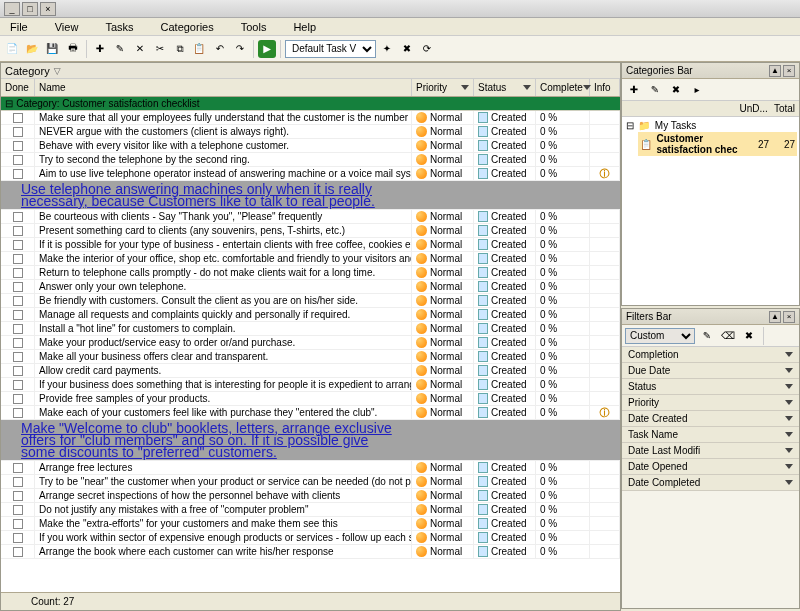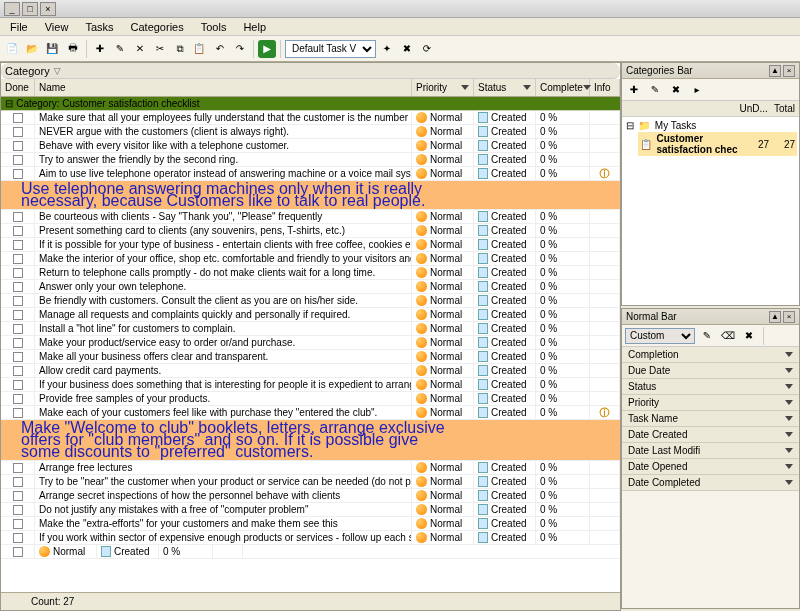--- a/index.html
+++ b/index.html
@@ -1,35 +1,35 @@
 <!DOCTYPE html>
 <html><head>
 <meta charset="utf-8">
 <style>
 * { box-sizing: border-box; margin: 0; padding: 0; }
 body { font-family: Tahoma, Arial, sans-serif; font-size: 11px; background: #ece9d8; width: 800px; height: 611px; overflow: hidden; color: #000; }
 .titlebar { background: linear-gradient(#e8e8e8,#d0d0d0); height: 18px; display: flex; align-items: center; padding: 0 4px; border-bottom: 1px solid #aaa; }
 .titlebar .title { flex: 1; font-size: 11px; }
 .titlebar .winbtns { display: flex; gap: 2px; }
 .titlebar .winbtn { width: 16px; height: 14px; background: #d4d0c8; border: 1px solid #888; font-size: 9px; text-align: center; line-height: 12px; }
-.menubar { background: #ece9d8; height: 18px; display: flex; align-items: center; padding: 0 4px; gap: 5px; border-bottom: 1px solid #ccc; }
+.menubar { background: #ece9d8; height: 18px; display: flex; align-items: center; padding: 0 4px; gap: 15px; border-bottom: 1px solid #ccc; }
 .menubar span { padding: 2px 6px; cursor: default; }
 .toolbar { background: #f5f3ea; height: 26px; display: flex; align-items: center; padding: 0 4px; gap: 2px; border-bottom: 1px solid #b0a890; }
 .tbtn { width: 18px; height: 18px; border: 1px solid transparent; display: flex; align-items: center; justify-content: center; font-size: 10px; }
 .tsep { width: 1px; height: 18px; background: #ccc; margin: 0 2px; }
 .tsel { height: 18px; font-size: 10px; border: 1px solid #7f9db9; padding: 0 2px; background: #fff; }
 .main { display: flex; height: 549px; }
 .leftpane { width: 621px; display: flex; flex-direction: column; border: 1px solid #9c9a8c; background: #fff; }
-.catrow { background: #e8e5d8; height: 16px; border-bottom: 1px solid #ccc; display:flex; align-items:center; padding-left:4px; font-size:11px;border-radius:7px;}
+.catrow { background: #e8e5d8; height: 16px; border-bottom: 1px solid #ccc; display:flex; align-items:center; padding-left:4px; font-size:11px;}
 .gridhead { display: flex; background: #ece9d8; height: 18px; border-bottom: 1px solid #b0a890; font-size: 10px; }
 .gridhead > div { border-right: 1px solid #ccc; padding: 2px 4px; display:flex; align-items:center; justify-content:space-between;text-align:right;}
 .gh-done{width:34px;} .gh-name{flex:1;} .gh-pri{width:62px;} .gh-stat{width:62px;} .gh-comp{width:54px;} .gh-info{width:30px;}
 .gridbody { flex: 1; overflow-y: auto; overflow-x: hidden; }
-.grprow { background: #4d7c0f; padding: 1px 4px; font-size: 10px; border-bottom: 1px solid #d0d0c0;}
-.note { color: #2020c0; font-size: 16px; padding: 2px 20px; line-height: 12px; background:#fdba74; border-bottom:1px solid #eee;}
+.grprow { background: #15803d; padding: 1px 4px; font-size: 10px; border-bottom: 1px solid #d0d0c0;}
+.note { color: #2020c0; font-size: 14px; padding: 2px 20px; line-height: 12px; background:#a3a3a3; border-bottom:1px solid #eee;text-decoration:underline;}
 .row { display: flex; height: 14px; border-bottom: 1px solid #eee; font-size: 10px; align-items: center; background: #fff; }
 .row > div { border-right: 1px solid #eee; padding: 0 4px; height: 100%; display:flex; align-items:center; white-space: nowrap; overflow: hidden;}
 .c-done{width:34px;justify-content:center;} .c-name{flex:1;padding-left:12px;} .c-pri{width:62px;} .c-stat{width:62px;} .c-comp{width:54px;} .c-info{width:30px;justify-content:center;}
 .chk { width: 10px; height: 10px; border: 1px solid #888; background: #fff; }
 .pri-ico{width:11px;height:11px;border-radius:50%;background:radial-gradient(circle at 30% 30%,#ffcc66,#ff8800);margin-right:3px;flex-shrink:0;}
 .stat-ico{width:10px;height:11px;background:#cde7ff;border:1px solid #6aa;margin-right:3px;flex-shrink:0;}
 .statusbar { height: 18px; background: #ece9d8; border-top: 1px solid #b0a890; display:flex; align-items:center; padding:0 30px; font-size:10px;}
 .rightpane { width: 179px; display: flex; flex-direction: column; }
 .panel { border: 1px solid #9c9a8c; background: #f5f3ea; margin-bottom: 2px; display:flex; flex-direction:column;}
 .panelhead { background: linear-gradient(#e4e1d4,#d8d5c8); height: 16px; display: flex; align-items: center; padding: 0 4px; font-size: 10px; border-bottom: 1px solid #b0a890; justify-content:space-between;}
@@ -146,21 +146,21 @@
    <div class="c-name">Behave with every visitor like with a telephone customer.</div>
    <div class="c-pri"><span class="pri-ico"></span>Normal</div>
    <div class="c-stat"><span class="stat-ico"></span>Created</div>
    <div class="c-comp">0 %</div>
    <div class="c-info"></div>
   </div>
         <div class="row">
    <div class="c-done">
             <div class="chk"></div>
           </div>
-   <div class="c-name">Try to answer the friendly by the second ring.</div>
+   <div class="c-name">Try to second the telephone by the second ring.</div>
    <div class="c-pri"><span class="pri-ico"></span>Normal</div>
    <div class="c-stat"><span class="stat-ico"></span>Created</div>
    <div class="c-comp">0 %</div>
    <div class="c-info"></div>
   </div>
         <div class="row">
    <div class="c-done">
             <div class="chk"></div>
           </div>
    <div class="c-name">Aim to use live telephone operator instead of answering machine or a voice mail system.</div>
@@ -382,20 +382,21 @@
    <div class="c-name">If you work within sector of expensive enough products or services - follow up each sale with a telephone call or written communication.</div>
    <div class="c-pri"><span class="pri-ico"></span>Normal</div>
    <div class="c-stat"><span class="stat-ico"></span>Created</div>
    <div class="c-comp">0 %</div>
    <div class="c-info"></div>
   </div>
         <div class="row">
    <div class="c-done">
             <div class="chk"></div>
           </div>
+   <div class="c-name">Arrange the book where each customer can write his/her response</div>
    <div class="c-pri"><span class="pri-ico"></span>Normal</div>
    <div class="c-stat"><span class="stat-ico"></span>Created</div>
    <div class="c-comp">0 %</div>
    <div class="c-info"></div>
   </div>
       </div>
   <div class="statusbar">
         <span>Count: 27</span>
       </div>
  </div>
@@ -429,21 +430,21 @@
      <span>📋</span>
             <b style="flex:1;">Customer satisfaction chec</b>
      <span style="width:22px;text-align:right;">27</span>
      <span style="width:22px;text-align:right;">27</span>
     </div>
    </div>
   </div>
 
   <div class="panel" style="flex:1;">
    <div class="panelhead">
-    <span>Normal Bar</span>
+    <span>Filters Bar</span>
     <div class="btns">
             <div class="pbtn">▲</div>
             <div class="pbtn">×</div>
           </div>
    </div>
    <div class="paneltb">
     <select class="filtersel"><option>Custom</option></select>
     <div class="tbtn">✎</div>
     <div class="tbtn">⌫</div>
     <div class="tbtn">✖</div>
@@ -460,25 +461,25 @@
           </div>
           <div class="filterrow">
             <span>Status</span>
             <span class="tri"></span>
           </div>
           <div class="filterrow">
             <span>Priority</span>
             <span class="tri"></span>
           </div>
           <div class="filterrow">
+            <span>Date Created</span>
+            <span class="tri"></span>
+          </div>
+          <div class="filterrow">
             <span>Task Name</span>
-            <span class="tri"></span>
-          </div>
-          <div class="filterrow">
-            <span>Date Created</span>
             <span class="tri"></span>
           </div>
           <div class="filterrow">
             <span>Date Last Modifi</span>
             <span class="tri"></span>
           </div>
           <div class="filterrow">
             <span>Date Opened</span>
             <span class="tri"></span>
           </div>

